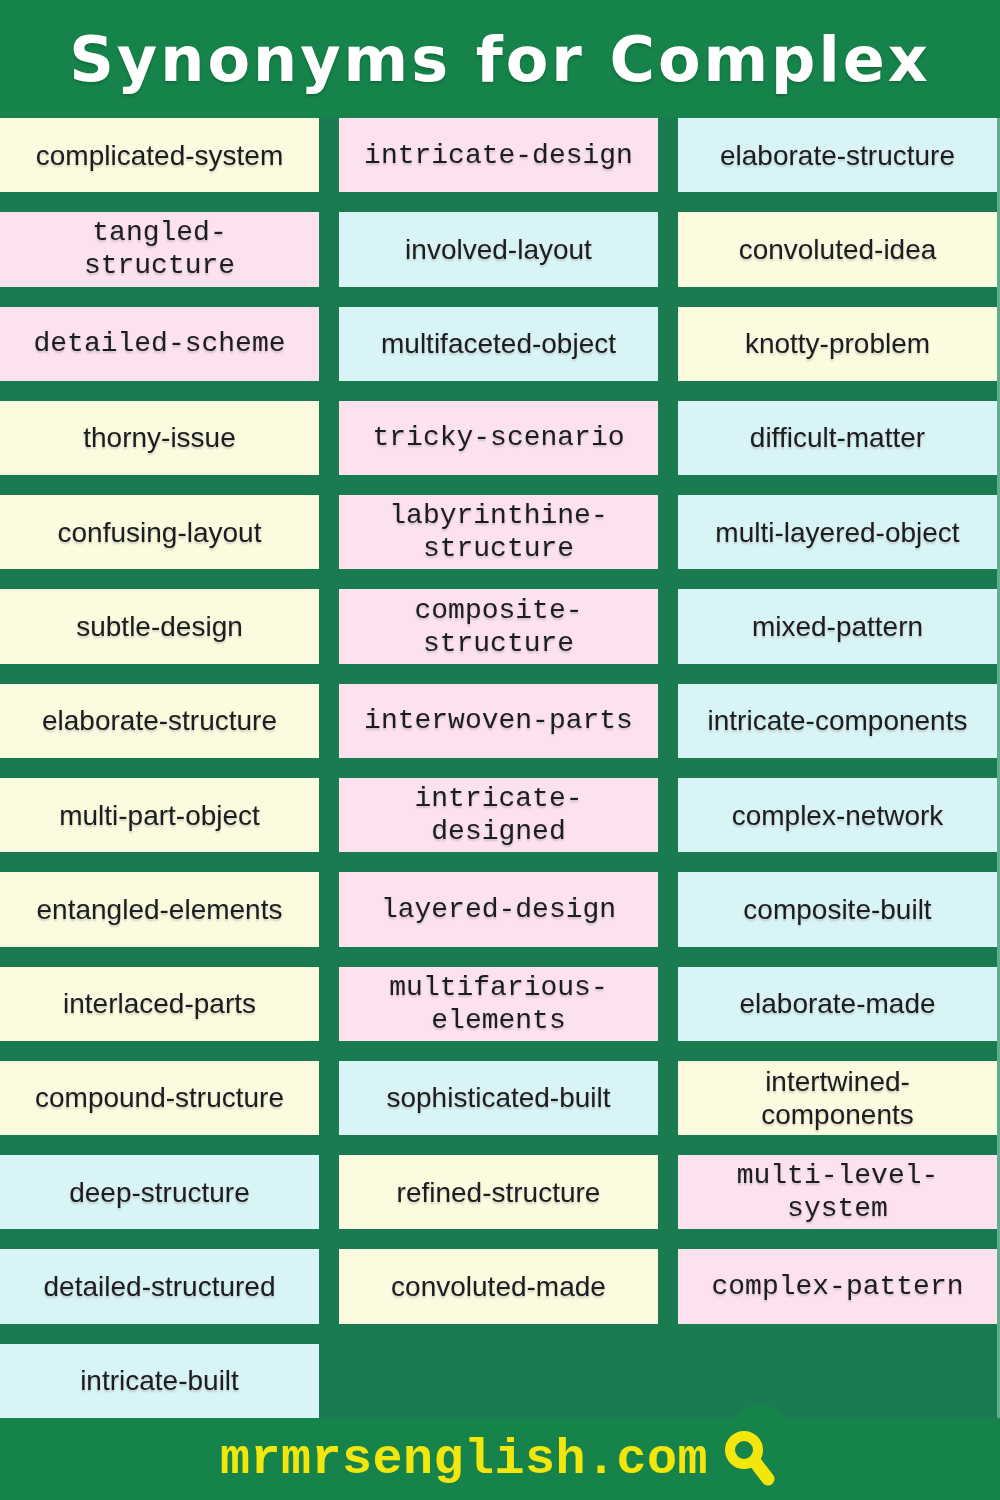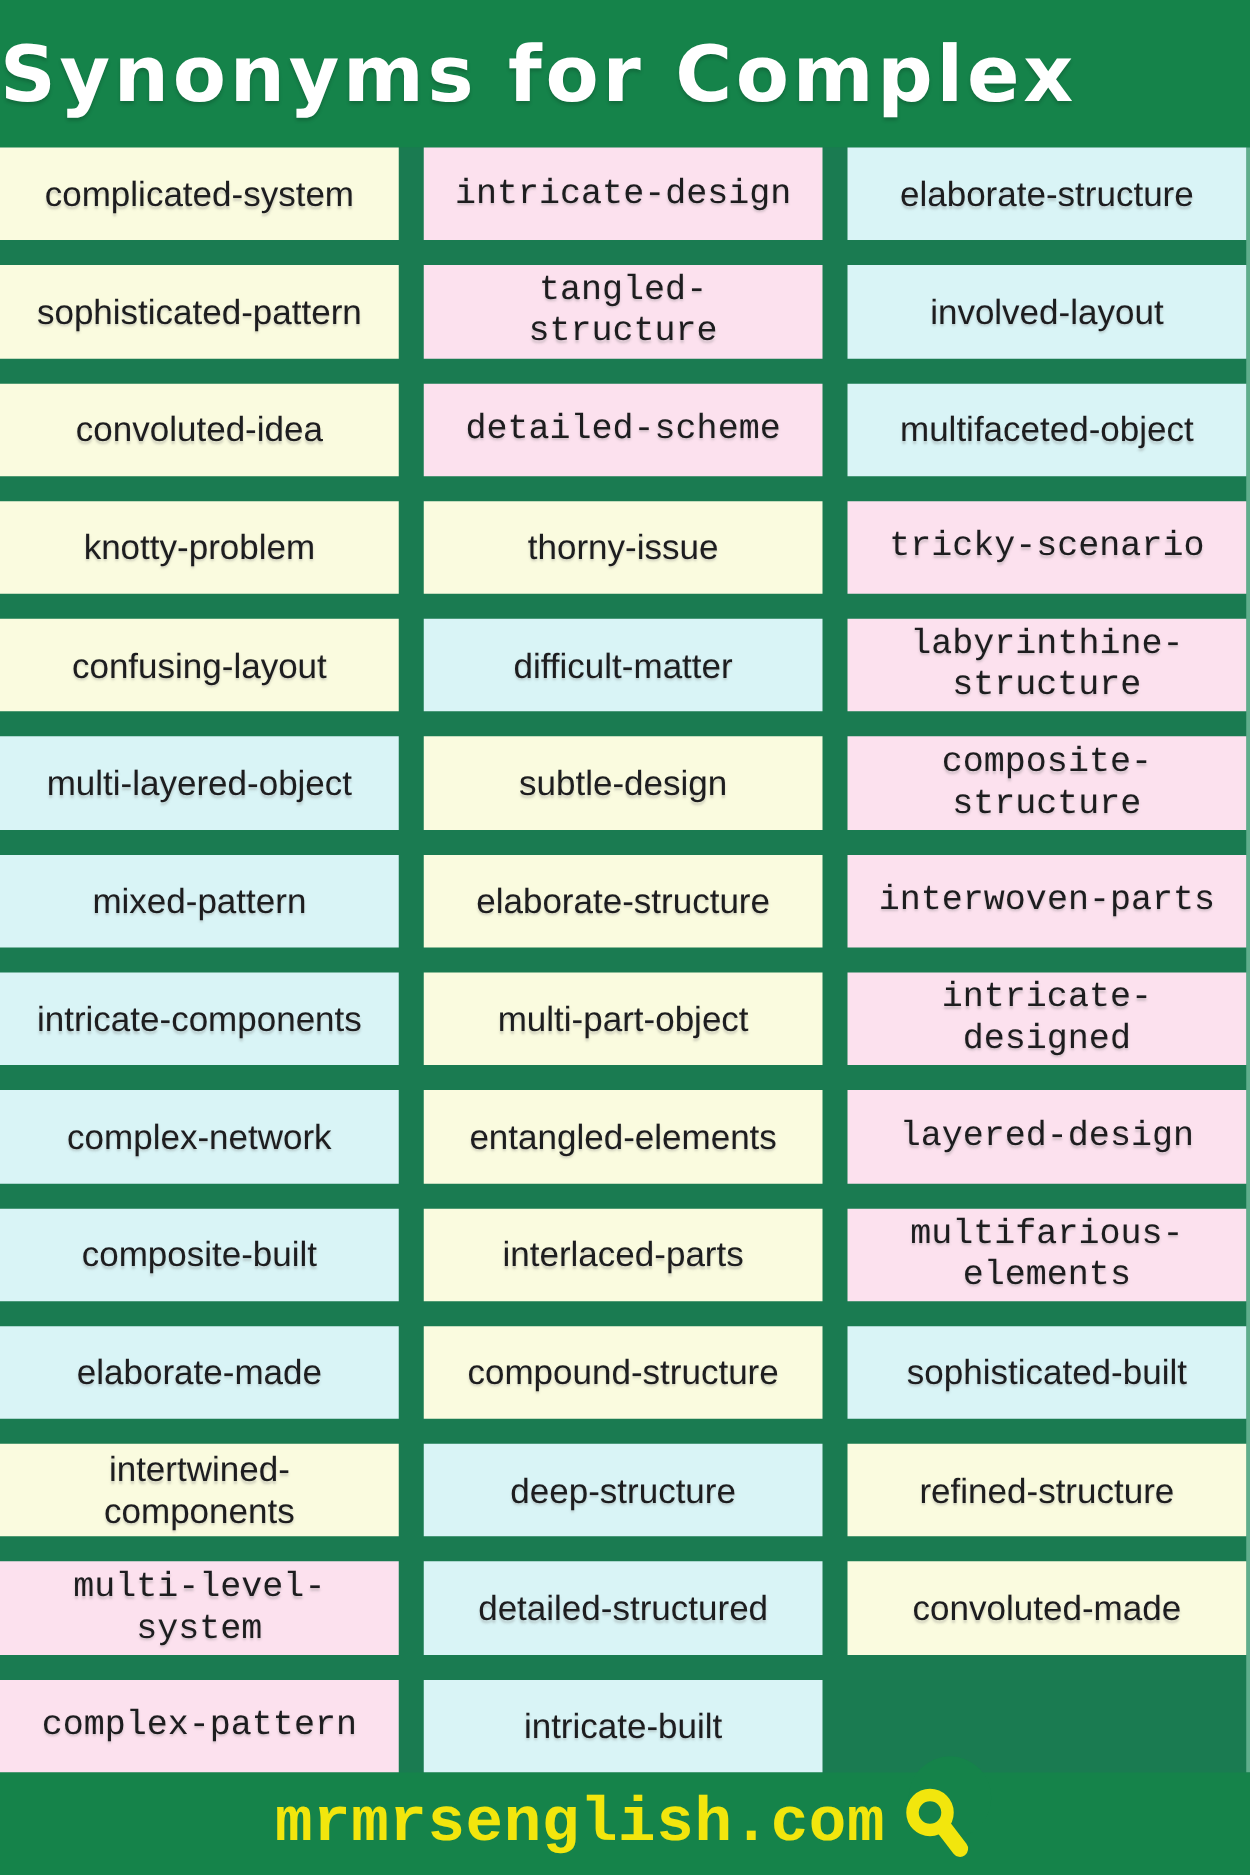--- a/index.html
+++ b/index.html
@@ -10,21 +10,21 @@
   }
   .page {
     width: 1000px; height: 1500px;
     display: flex; flex-direction: column;
     background: var(--border_green, #1a7b51);
     overflow: hidden;
   }
   .header {
     height: 118px; flex: 0 0 118px;
     background: var(--header_green, #15834a);
-    display: flex; align-items: center; 
+    display: flex; align-items: center; justify-content: center;
   }
   .page-title {
     color: #ffffff;
     font-family: "DejaVu Sans", sans-serif;
     font-weight: bold;
     font-size: 62px;
     letter-spacing: 3px;
     text-shadow: 0 2px 3px rgba(0,0,0,0.18);
   }
   .synonyms-table {
@@ -81,31 +81,30 @@
 <div class="page">
 
   <div class="header">
     <div class="page-title">Synonyms for Complex</div>
   </div>
 
   <div class="synonyms-table">
       <div class="cell col1">complicated-system</div>
       <div class="cell col2">intricate-design</div>
       <div class="cell col3">elaborate-structure</div>
-      <div class="cell col1">sophisticated-pattern</div>
       <div class="cell col2">tangled-structure</div>
       <div class="cell col3">involved-layout</div>
       <div class="cell col1">convoluted-idea</div>
       <div class="cell col2">detailed-scheme</div>
       <div class="cell col3">multifaceted-object</div>
       <div class="cell col1">knotty-problem</div>
       <div class="cell col1">thorny-issue</div>
       <div class="cell col2">tricky-scenario</div>
+      <div class="cell col3">difficult-matter</div>
       <div class="cell col1">confusing-layout</div>
-      <div class="cell col3">difficult-matter</div>
       <div class="cell col2">labyrinthine-structure</div>
       <div class="cell col3">multi-layered-object</div>
       <div class="cell col1">subtle-design</div>
       <div class="cell col2">composite-structure</div>
       <div class="cell col3">mixed-pattern</div>
       <div class="cell col1">elaborate-structure</div>
       <div class="cell col2">interwoven-parts</div>
       <div class="cell col3">intricate-components</div>
       <div class="cell col1">multi-part-object</div>
       <div class="cell col2">intricate-designed</div>

